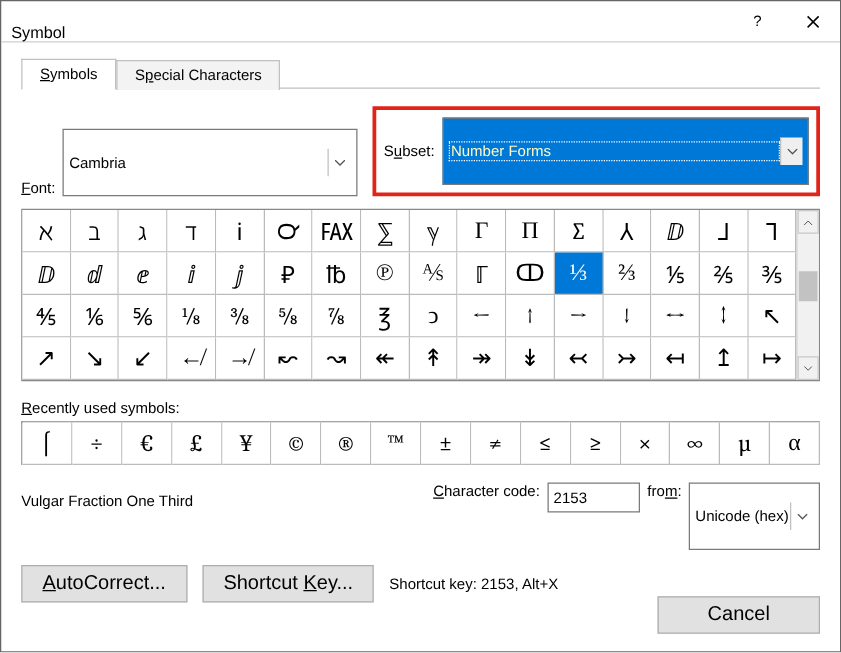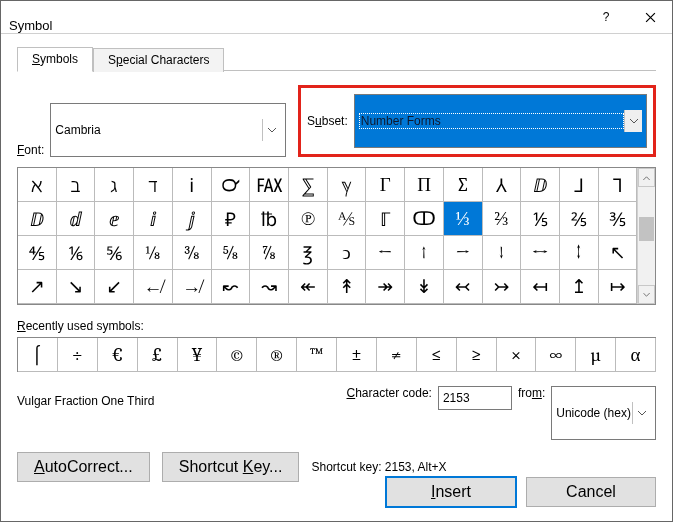--- a/index.html
+++ b/index.html
@@ -89,21 +89,21 @@
     font-size:12px;
     padding:15px 4px;
   }
   .combo .arrow{
     width:18px;height:100%;
     border-left:1px solid #c0c0c0;
     display:flex;align-items:center;justify-content:center;
     margin-left:auto;
   }
   .combo.selected{
-    background:var(--accent); color:#0f172a;
+    background:var(--accent); color:#fef9c3;
   }
   .combo.selected .inner{
     outline:1px dotted #fff;
     outline-offset:-1px;
     width:100%;
     padding:1px 2px;
   }
   .combo.selected .arrow{background:#efefef;color:#000}
   .hl-box{
     border:3px solid var(--hl-red);
@@ -361,18 +361,17 @@
       </div>
     </div>
 
     <div class="btns-row">
       <div class="btn"><span class="u">A</span>utoCorrect...</div>
       <div class="btn">Shortcut <span class="u">K</span>ey...</div>
       <span>Shortcut key: 2153, Alt+X</span>
     </div>
 
     <div class="footer">
-      <div class="btn primary" style="min-width:96px"><span class="u">I</span>nsert</div>
       <div class="btn" style="min-width:96px">Cancel</div>
     </div>
 
   </div>
 </div>
 
 </body></html>

